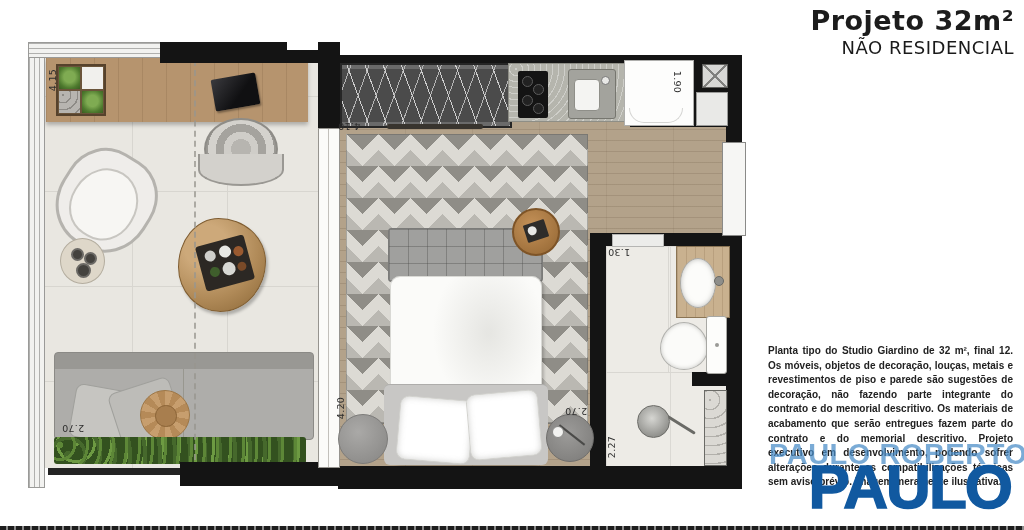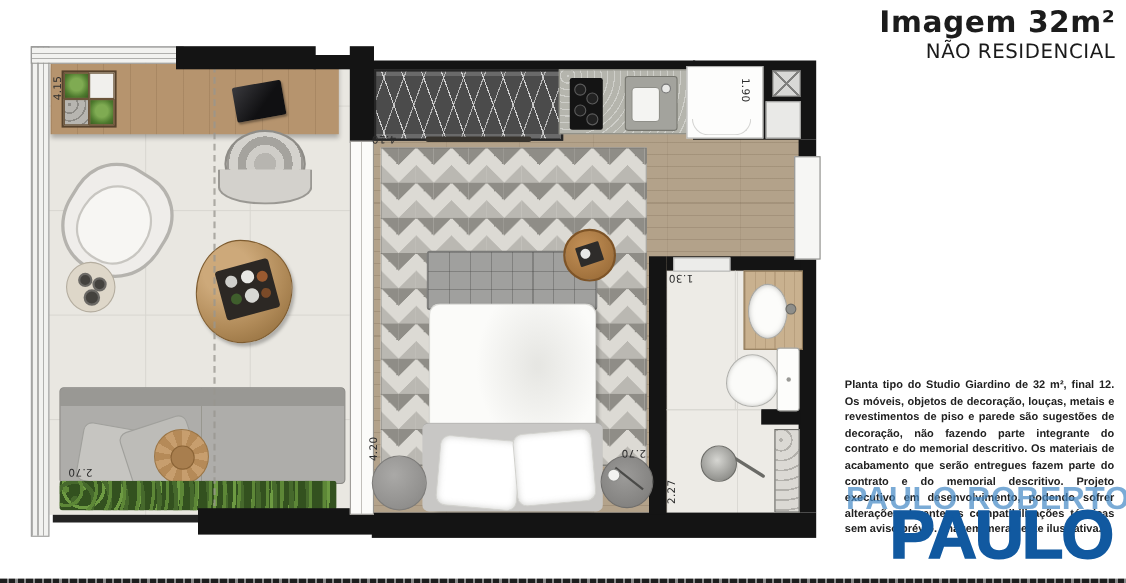--- a/index.html
+++ b/index.html
@@ -227,18 +227,18 @@
   <span class="dim rot-ccw" style="left:8px;top:36px;">4.15</span>
   <span class="dim rot-180" style="left:28px;top:384px;">2.70</span>
   <span class="dim rot-180" style="left:304px;top:82px;">4.10</span>
   <span class="dim rot-ccw" style="left:296px;top:364px;">4.20</span>
   <span class="dim rot-180" style="left:531px;top:367px;">2.70</span>
   <span class="dim rot-cw" style="left:632px;top:38px;">1.90</span>
   <span class="dim rot-180" style="left:574px;top:208px;">1.30</span>
   <span class="dim rot-ccw" style="left:567px;top:403px;">2.27</span>
 </div>
 
-<div class="title">Imagem 32m²</div>
+<div class="title">Projeto 32m²</div>
 <div class="subtitle">NÃO RESIDENCIAL</div>
 <div class="disclaimer">Planta tipo do Studio Giardino de 32 m², final 12. Os móveis, objetos de decoração, louças, metais e revestimentos de piso e parede são sugestões de decoração, não fazendo parte integrante do contrato e do memorial descritivo. Os materiais de acabamento que serão entregues fazem parte do contrato e do memorial descritivo. Projeto executivo em desenvolvimento, podendo sofrer alterações durante as compatibilizações técnicas sem aviso prévio. Imagem meramente ilustrativa.</div>
 <div class="wm-name">PAULO ROBERTO</div>
 <div class="wm-logo">PAULO</div>
 <div class="bottom-strip"></div>
 
 </body></html>

